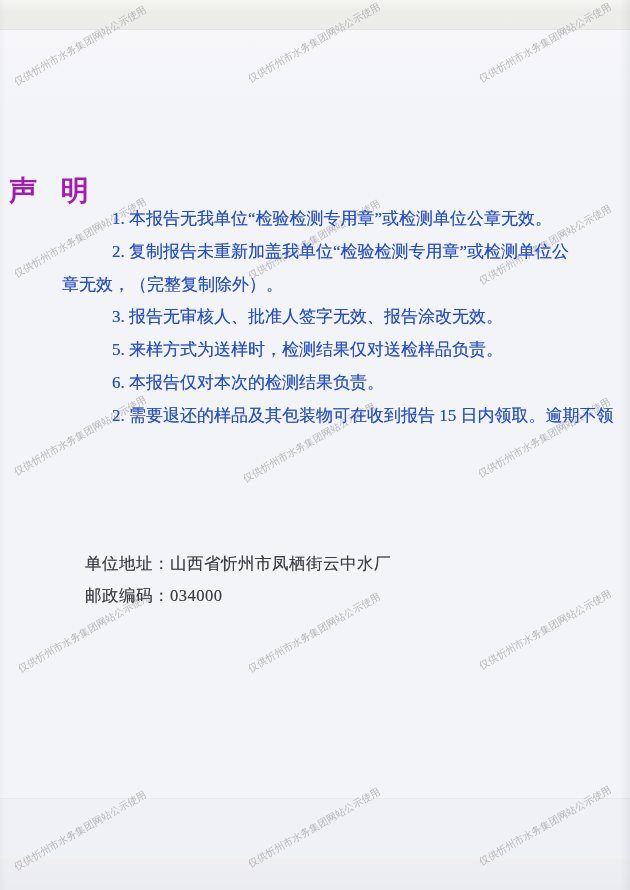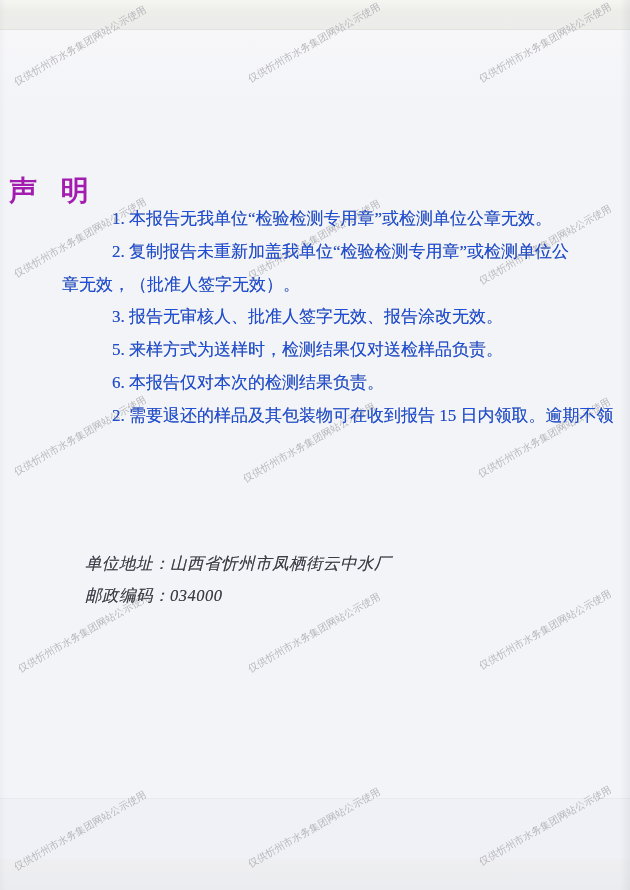--- a/index.html
+++ b/index.html
@@ -75,21 +75,20 @@
   .stmt-line {
     font-size: 17px;
     line-height: 32.75px;
     white-space: nowrap;
     text-shadow: 0 0 0.5px rgba(59,60,69,0.55);
   }
   .stmt-line.indent { padding-left: 50px; }
   .contact-block {
     position: absolute; left: 85px; top: 548px;
     color: #3b3c45;
-    font-style: italic;
   }
   .contact-row {
     font-size: 16.5px;
     line-height: 31.8px;
     white-space: nowrap;
     text-shadow: 0 0 0.5px rgba(59,60,69,0.55);
   }
   .contact-label { letter-spacing: 0.5px; }
   .contact-value { letter-spacing: 0.5px; }
 </style>
@@ -121,21 +120,21 @@
       <span class="wm" style="left: 18px; top: 860px; color: rgb(177, 176, 180);">仅供忻州市水务集团网站公示使用</span>
       <span class="wm" style="left: 252px; top: 857px; color: rgb(177, 176, 180);">仅供忻州市水务集团网站公示使用</span>
       <span class="wm" style="left: 483px; top: 855px; color: rgb(177, 176, 180);">仅供忻州市水务集团网站公示使用</span>
     </div>
 
   <h1 class="title">声 明</h1>
 
   <div class="body-block" id="body-block">
       <div class="stmt-line indent">1. 本报告无我单位“检验检测专用章”或检测单位公章无效。</div>
       <div class="stmt-line indent">2. 复制报告未重新加盖我单位“检验检测专用章”或检测单位公</div>
-      <div class="stmt-line">章无效，（批准人签字无效）。</div>
+      <div class="stmt-line">章无效，（完整复制除外）。</div>
       <div class="stmt-line indent">3. 报告无审核人、批准人签字无效、报告涂改无效。</div>
       <div class="stmt-line indent">5. 来样方式为送样时，检测结果仅对送检样品负责。</div>
       <div class="stmt-line indent">6. 本报告仅对本次的检测结果负责。</div>
       <div class="stmt-line indent">2. 需要退还的样品及其包装物可在收到报告 15 日内领取。逾期不领</div>
     </div>
 
   <div class="contact-block" id="contact-block">
       <div class="contact-row"><span class="contact-label">单位地址：</span><span class="contact-value">山西省忻州市凤栖街云中水厂</span></div>
       <div class="contact-row"><span class="contact-label">邮政编码：</span><span class="contact-value">034000</span></div>
     </div>

